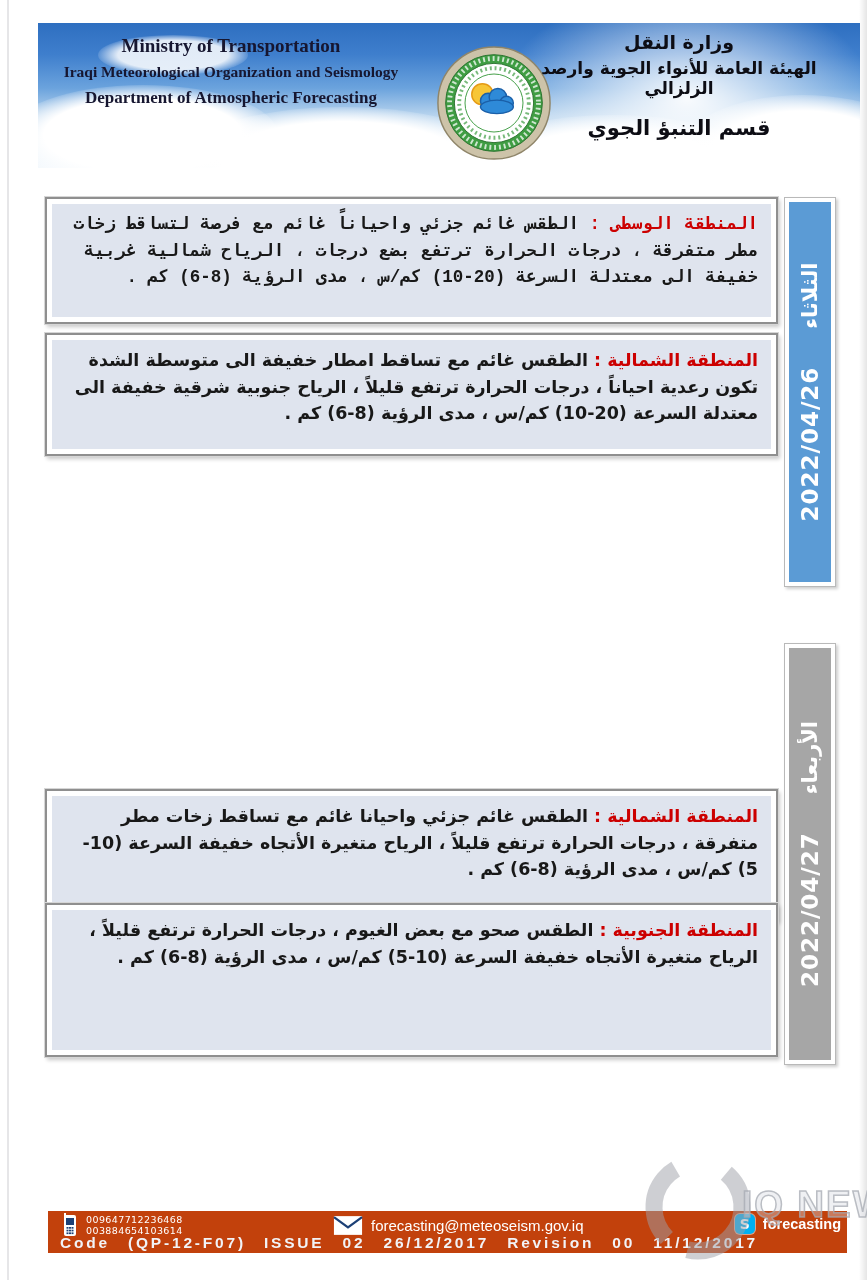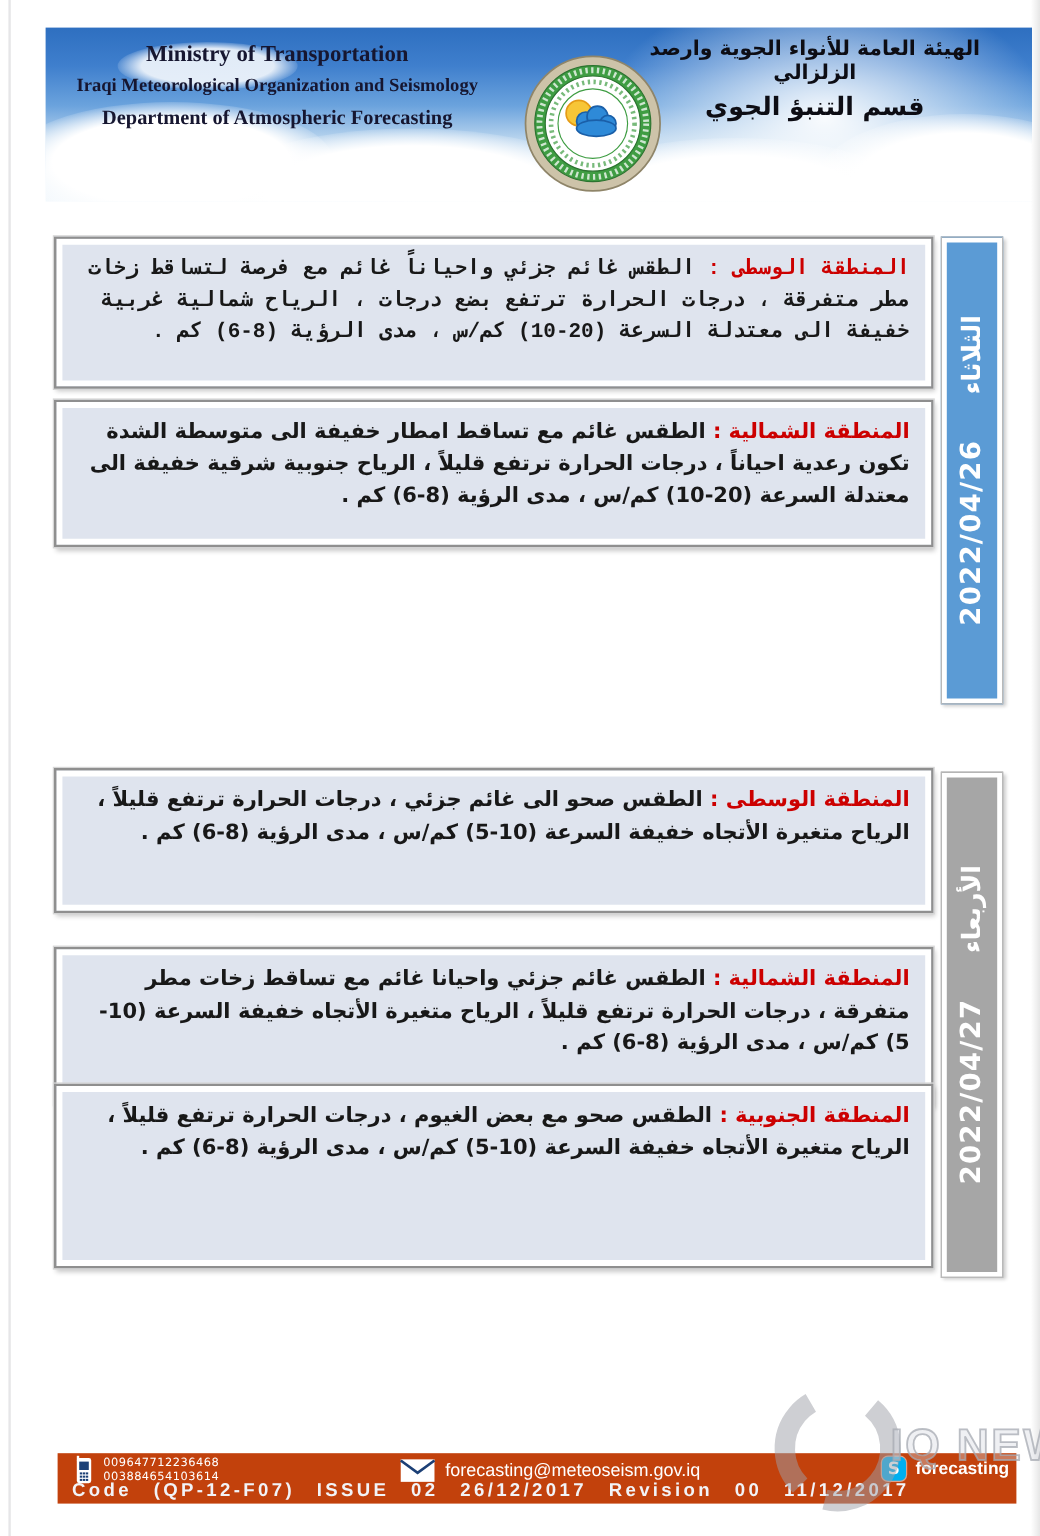--- a/index.html
+++ b/index.html
@@ -25,21 +25,21 @@
 
   .hdr-en{position:absolute;left:18px;top:12px;width:350px;text-align:center;
           font-family:"Liberation Serif",serif;color:#161630;}
   .hdr-en .l1{font-size:19px;font-weight:700;margin-bottom:6px;}
   .hdr-en .l2{font-size:15.5px;font-weight:600;margin-bottom:7px;}
   .hdr-en .l3{font-size:17px;font-weight:600;}
 
   .hdr-ar{position:absolute;right:16px;top:8px;width:330px;text-align:center;direction:rtl;
           color:#0d0d14;font-weight:700;}
   .hdr-ar .l1{font-size:19px;margin-bottom:5px;}
-  .hdr-ar .l2{font-size:17px;margin-bottom:6px;}
+  .hdr-ar .l2{font-size:17px;margin-bottom:18px;}
   .hdr-ar .l3{font-size:21px;}
 
   .logo{position:absolute;left:398px;top:22px;width:116px;height:116px;}
 
   
   .fbox{position:absolute;left:45px;width:729px;background:#dfe4ee;
         border:2px solid #8f8f8f;outline:1px solid #d6d6d6;
         box-shadow:inset 0 0 0 5px #ffffff, 2px 3px 4px rgba(0,0,0,0.22);}
   .b1{top:197px;height:123px;font-family:Liberation Mono, monospace;} .b2{top:333px;height:119px;} .b3{top:458px;height:127px;}
   .b4{top:640px;height:117px;} .b5{top:769px;height:128px;margin-top:20px;} .b6{top:903px;height:150px;}
@@ -115,41 +115,39 @@
         <g fill="#2e8ad8" stroke="#1a5fa8" stroke-width="1.5">
           <circle cx="54" cy="58" r="8"></circle>
           <circle cx="64" cy="54" r="9"></circle>
           <circle cx="73" cy="60" r="7"></circle>
           <ellipse cx="63" cy="64" rx="17" ry="7"></ellipse>
         </g>
       </svg>
     </div>
 
     <div class="hdr-ar">
+      <div class="l1">وزارة النقل</div>
       <div class="l2">الهيئة العامة للأنواء الجوية وارصد الزلزالي</div>
       <div class="l3">قسم التنبؤ الجوي</div>
     </div>
   </div>
 
   <div class="fbox b1">
     <p class="ftext"><span class="region">المنطقة الوسطى :</span> <span>الطقس غائم جزئي واحياناً غائم مع فرصة لتساقط زخات مطر متفرقة ، درجات الحرارة ترتفع بضع درجات ، الرياح شمالية غربية خفيفة الى معتدلة السرعة (20-10) كم/س ، مدى الرؤية (8-6) كم .</span></p>
   </div>
   <div class="fbox b2">
     <p class="ftext"><span class="region">المنطقة الشمالية :</span> <span>الطقس غائم مع تساقط امطار خفيفة الى متوسطة الشدة تكون رعدية احياناً ، درجات الحرارة ترتفع قليلاً ، الرياح جنوبية شرقية خفيفة الى معتدلة السرعة (20-10) كم/س ، مدى الرؤية (8-6) كم .</span></p>
   </div>
   <div class="daytab tab1">
     <div class="tabinner">
       <span class="tabday">الثلاثاء</span>
       <span class="tabdate">2022/04/26</span>
     </div>
   </div>
 
-  <div class="fbox b4">
-    <p class="ftext"><span class="region">المنطقة الوسطى :</span> <span>الطقس صحو الى غائم جزئي ، درجات الحرارة ترتفع قليلاً ، الرياح متغيرة الأتجاه خفيفة السرعة (10-5) كم/س ، مدى الرؤية (8-6) كم .</span></p>
-  </div>
   <div class="fbox b5">
     <p class="ftext"><span class="region">المنطقة الشمالية :</span> <span>الطقس غائم جزئي واحيانا غائم مع تساقط زخات مطر متفرقة ، درجات الحرارة ترتفع قليلاً ، الرياح متغيرة الأتجاه خفيفة السرعة (10-5) كم/س ، مدى الرؤية (8-6) كم .</span></p>
   </div>
   <div class="fbox b6">
     <p class="ftext"><span class="region">المنطقة الجنوبية :</span> <span>الطقس صحو مع بعض الغيوم ، درجات الحرارة ترتفع قليلاً ، الرياح متغيرة الأتجاه خفيفة السرعة (10-5) كم/س ، مدى الرؤية (8-6) كم .</span></p>
   </div>
   <div class="daytab tab2">
     <div class="tabinner">
       <span class="tabday">الأربعاء</span>
       <span class="tabdate">2022/04/27</span>

